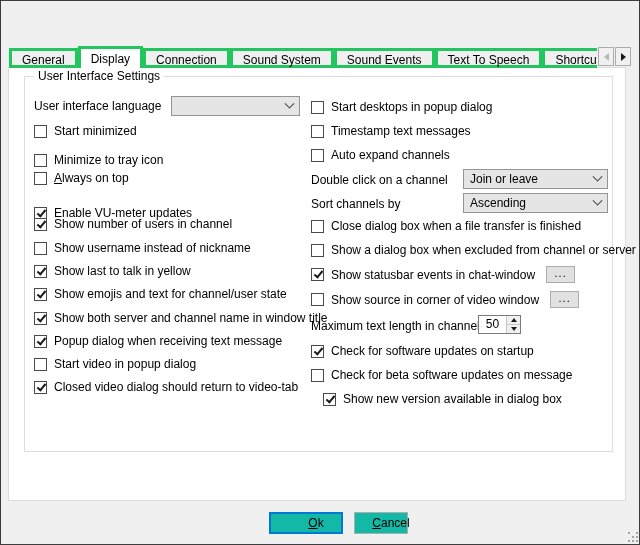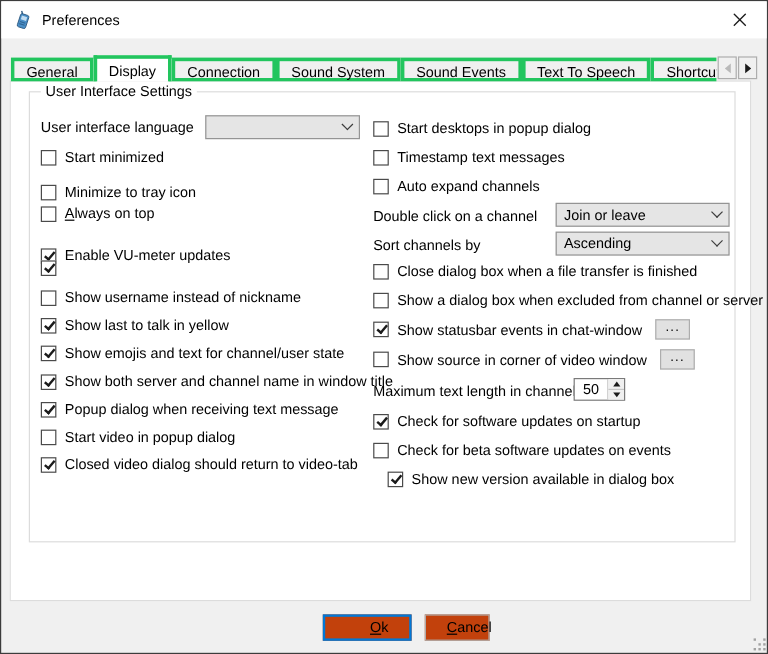--- a/index.html
+++ b/index.html
@@ -66,54 +66,36 @@
   .spin-value { flex:1 1 auto; text-align:center; line-height:17px; }
   .spin-btns { width:14px; display:flex; flex-direction:column; border-left:1px solid #c7c7c7; }
   .spin-up, .spin-dn { flex:1 1 50%; background:#f0f0f0; display:flex; align-items:center; justify-content:center; }
   .spin-up { border-bottom:1px solid #c7c7c7; }
   .tri-up { width:0; height:0; border-left:3px solid transparent; border-right:3px solid transparent;
             border-bottom:4px solid #1a1a1a; }
   .tri-dn { width:0; height:0; border-left:3px solid transparent; border-right:3px solid transparent;
             border-top:4px solid #1a1a1a; }
 
   
-  .btn { position:absolute; top:511px; height:22px; background:#c2410c; border:1px solid #adadad;
+  .btn { position:absolute; top:511px; height:22px; background:#14b8a6; border:1px solid #adadad;
          display:flex; align-items:center; justify-content:center;padding-left:20px; }
   .btn .btn-label { display:block; }
   .btn .btn-label::first-letter { text-decoration:underline; }
   .btn.default { left:268px; width:74px; border:2px solid #0078d7; }
   .btn.cancel { left:353px; width:54px; }
 
   .resize-grip { position:absolute; left:627px; top:531px; width:2px; height:2px; background:#a3a3a3;
                  box-shadow:8px 0 #a3a3a3, 8px 4px #a3a3a3, 8px 8px #a3a3a3,
                             4px 4px #a3a3a3, 4px 8px #a3a3a3, 0 8px #a3a3a3; }
 </style>
 </head>
 <body>
 
 <div class="window">
 
-  <div class="titlebar">
-    <svg class="title-icon" viewBox="0 0 16 16">
-      <g transform="rotate(18 8 8)">
-        <line x1="6.2" y1="3.2" x2="4.6" y2="0.6" stroke="#2a567e" stroke-width="1.1"></line>
-        <rect x="4.8" y="2.8" width="7.2" height="11.4" rx="1.4" fill="#4a8fc7" stroke="#2a567e" stroke-width="0.7"></rect>
-        <rect x="6.1" y="4.4" width="4.6" height="3.2" fill="#c3ddf1"></rect>
-        <rect x="6.1" y="9.2" width="4.6" height="0.9" fill="#2f6493"></rect>
-        <rect x="6.1" y="11" width="4.6" height="0.9" fill="#2f6493"></rect>
-      </g>
-    </svg>
-    <span class="title-text">Preferences</span>
-    <div class="close-btn">
-      <svg width="11" height="11" viewBox="0 0 11 11">
-        <line x1="0.5" y1="0.5" x2="10.5" y2="10.5" stroke="#1a1a1a" stroke-width="1.1"></line>
-        <line x1="10.5" y1="0.5" x2="0.5" y2="10.5" stroke="#1a1a1a" stroke-width="1.1"></line>
-      </svg>
-    </div>
-  </div>
 
   <div class="tabbar">
       <div class="tab">General</div>
       <div class="tab active">Display</div>
       <div class="tab">Connection</div>
       <div class="tab">Sound System</div>
       <div class="tab">Sound Events</div>
       <div class="tab">Text To Speech</div>
       <div class="tab">Shortcuts</div>
       <div class="tab">Video</div>
@@ -182,20 +164,21 @@
       <div class="checkrow" style="left: 33px; top: 170px;">
         <span class="cb"></span>
         <span class="accel-first">Always on top</span>
       </div>
       <div class="checkrow" style="left: 33px; top: 193px; margin-top: 12px;">
         <span class="cb on"></span>
         <span class="">Enable VU-meter updates</span>
       </div>
       <div class="checkrow" style="left: 33px; top: 216px;">
         <span class="cb on"></span>
+        <span class="">Show number of users in channel</span>
       </div>
       <div class="checkrow" style="left: 33px; top: 240px;">
         <span class="cb"></span>
         <span class="">Show username instead of nickname</span>
       </div>
       <div class="checkrow" style="left: 33px; top: 263px;">
         <span class="cb on"></span>
         <span class="">Show last to talk in yellow</span>
       </div>
       <div class="checkrow" style="left: 33px; top: 286px;">
@@ -247,21 +230,21 @@
         <span class="cb"></span>
         <span class="">Show source in corner of video window</span>
         <span class="dots-btn">...</span>
       </div>
       <div class="checkrow" style="left: 310px; top: 343px; text-align: right;">
         <span class="cb on"></span>
         <span class="">Check for software updates on startup</span>
       </div>
       <div class="checkrow" style="left: 310px; top: 367px;">
         <span class="cb"></span>
-        <span class="">Check for beta software updates on events</span>
+        <span class="">Check for beta software updates on message</span>
       </div>
       <div class="checkrow" style="left: 322px; top: 391px;">
         <span class="cb on"></span>
         <span class="">Show new version available in dialog box</span>
       </div>
     </div>
 
 </div>
 
 </body></html>

